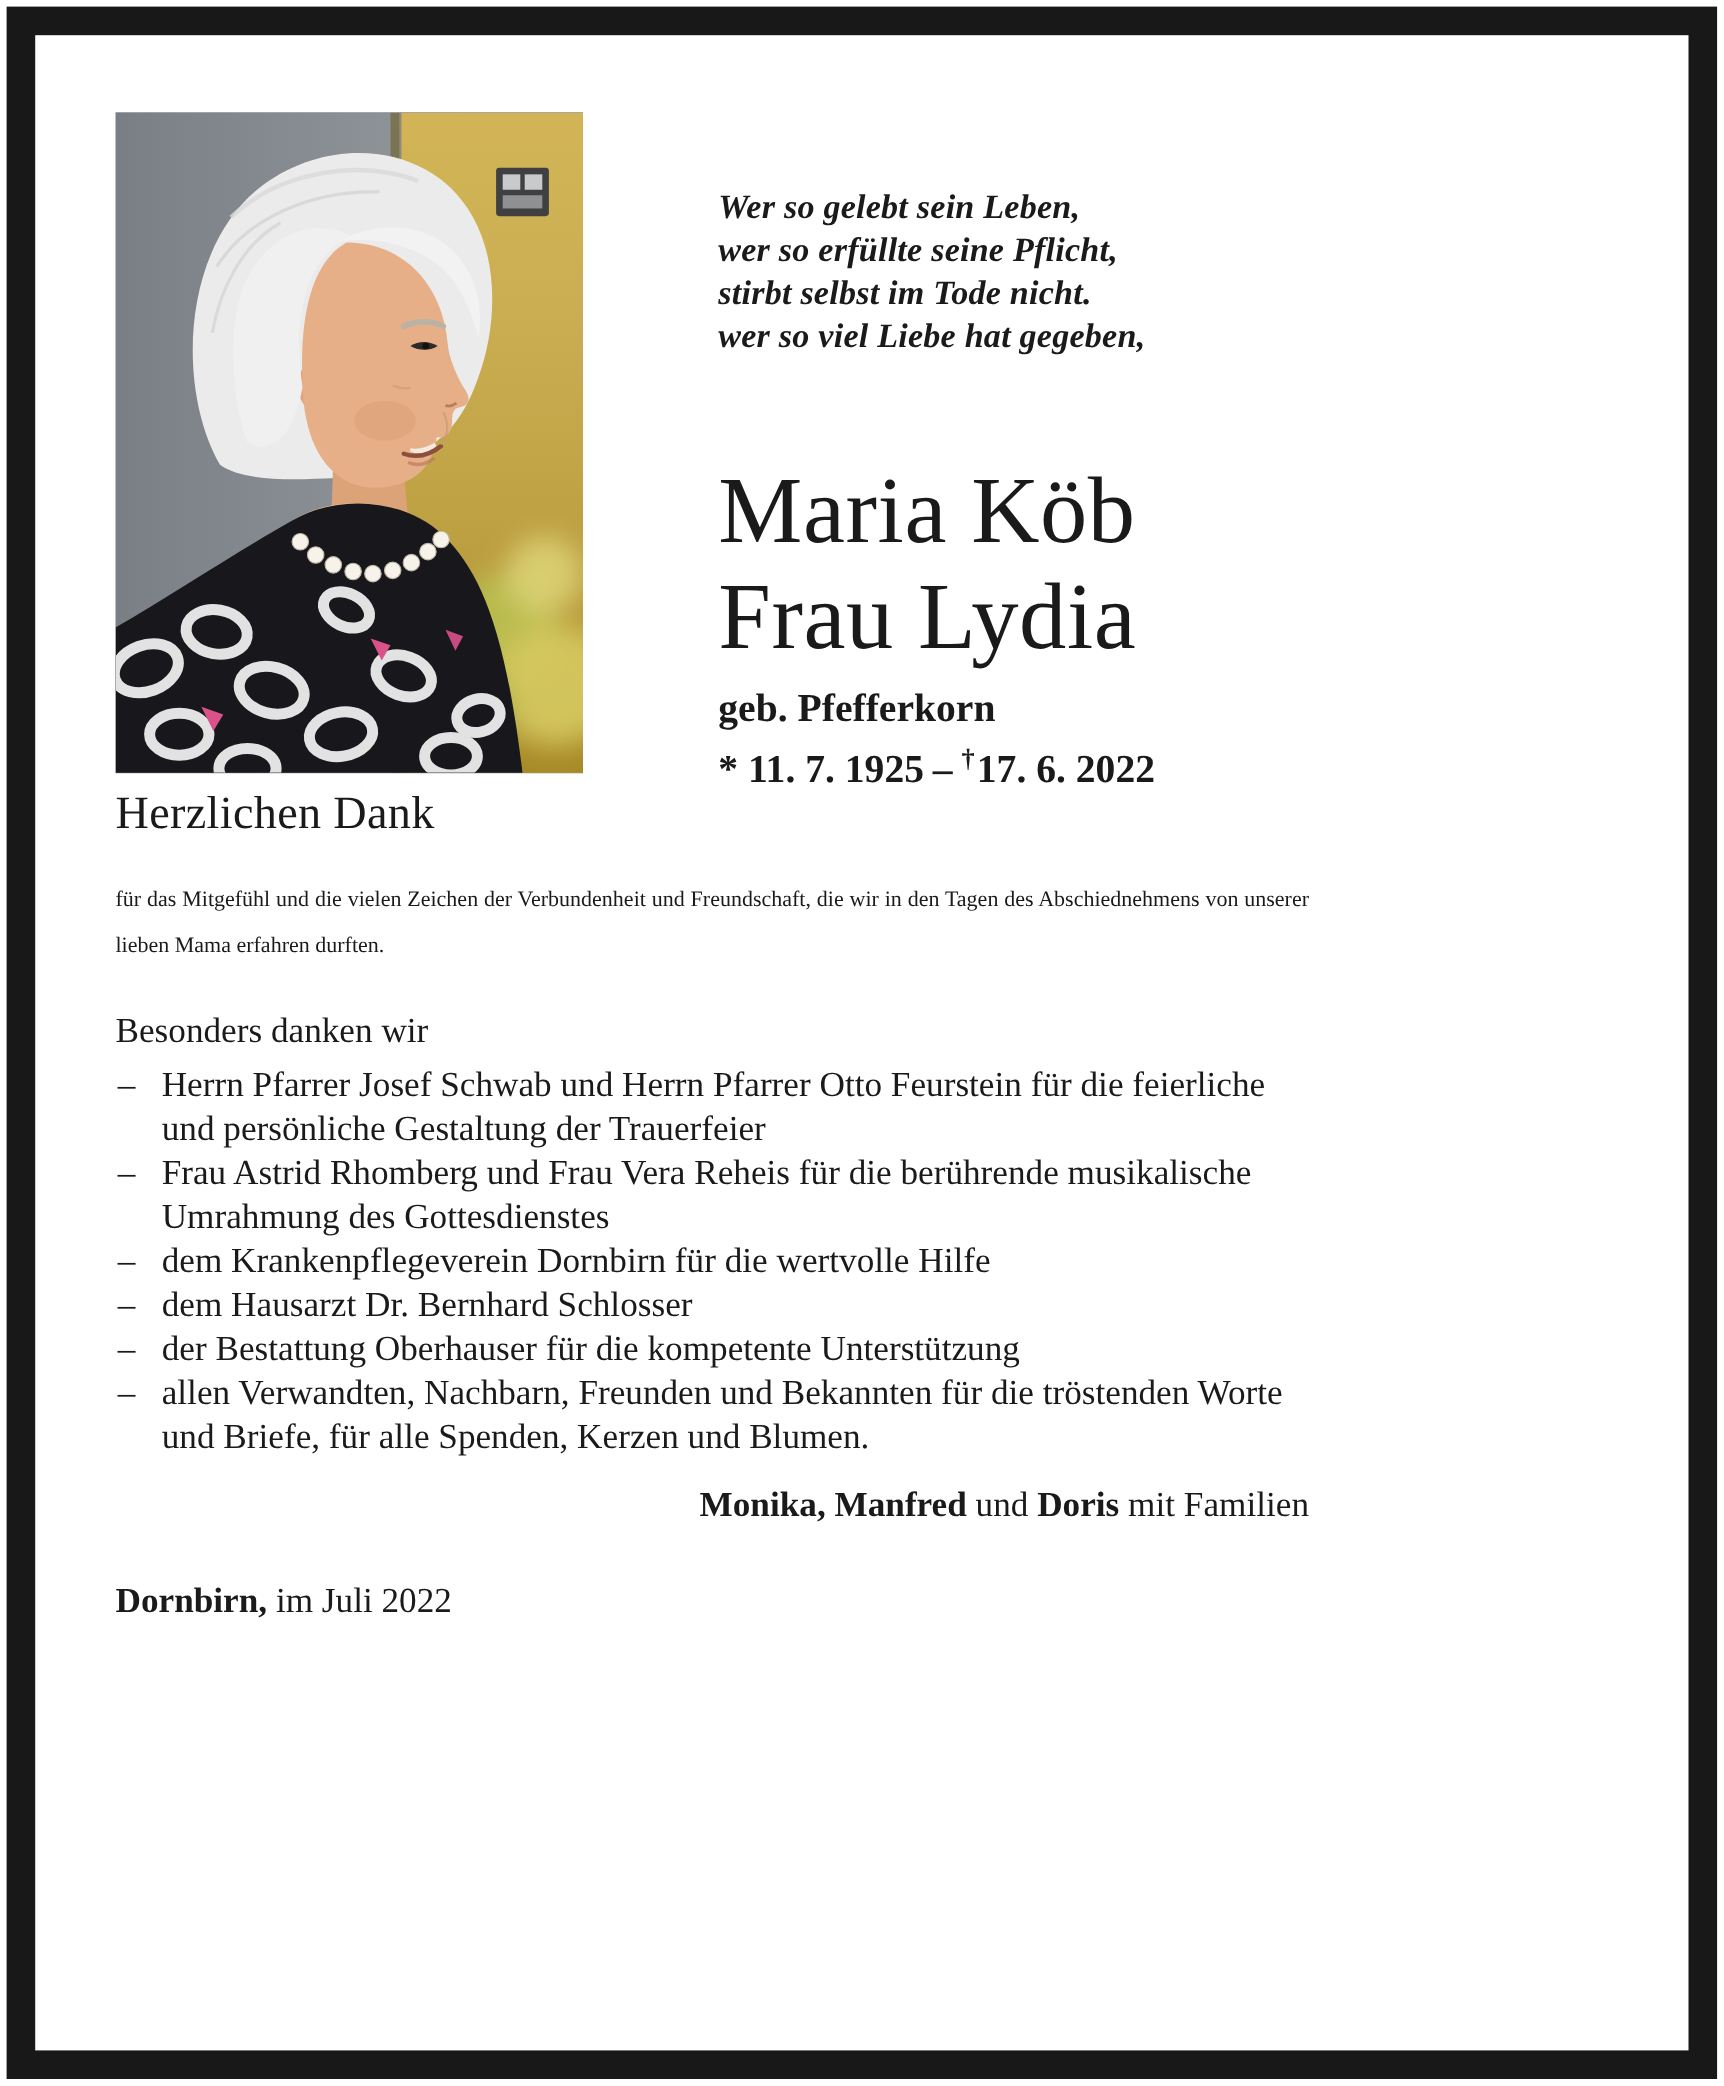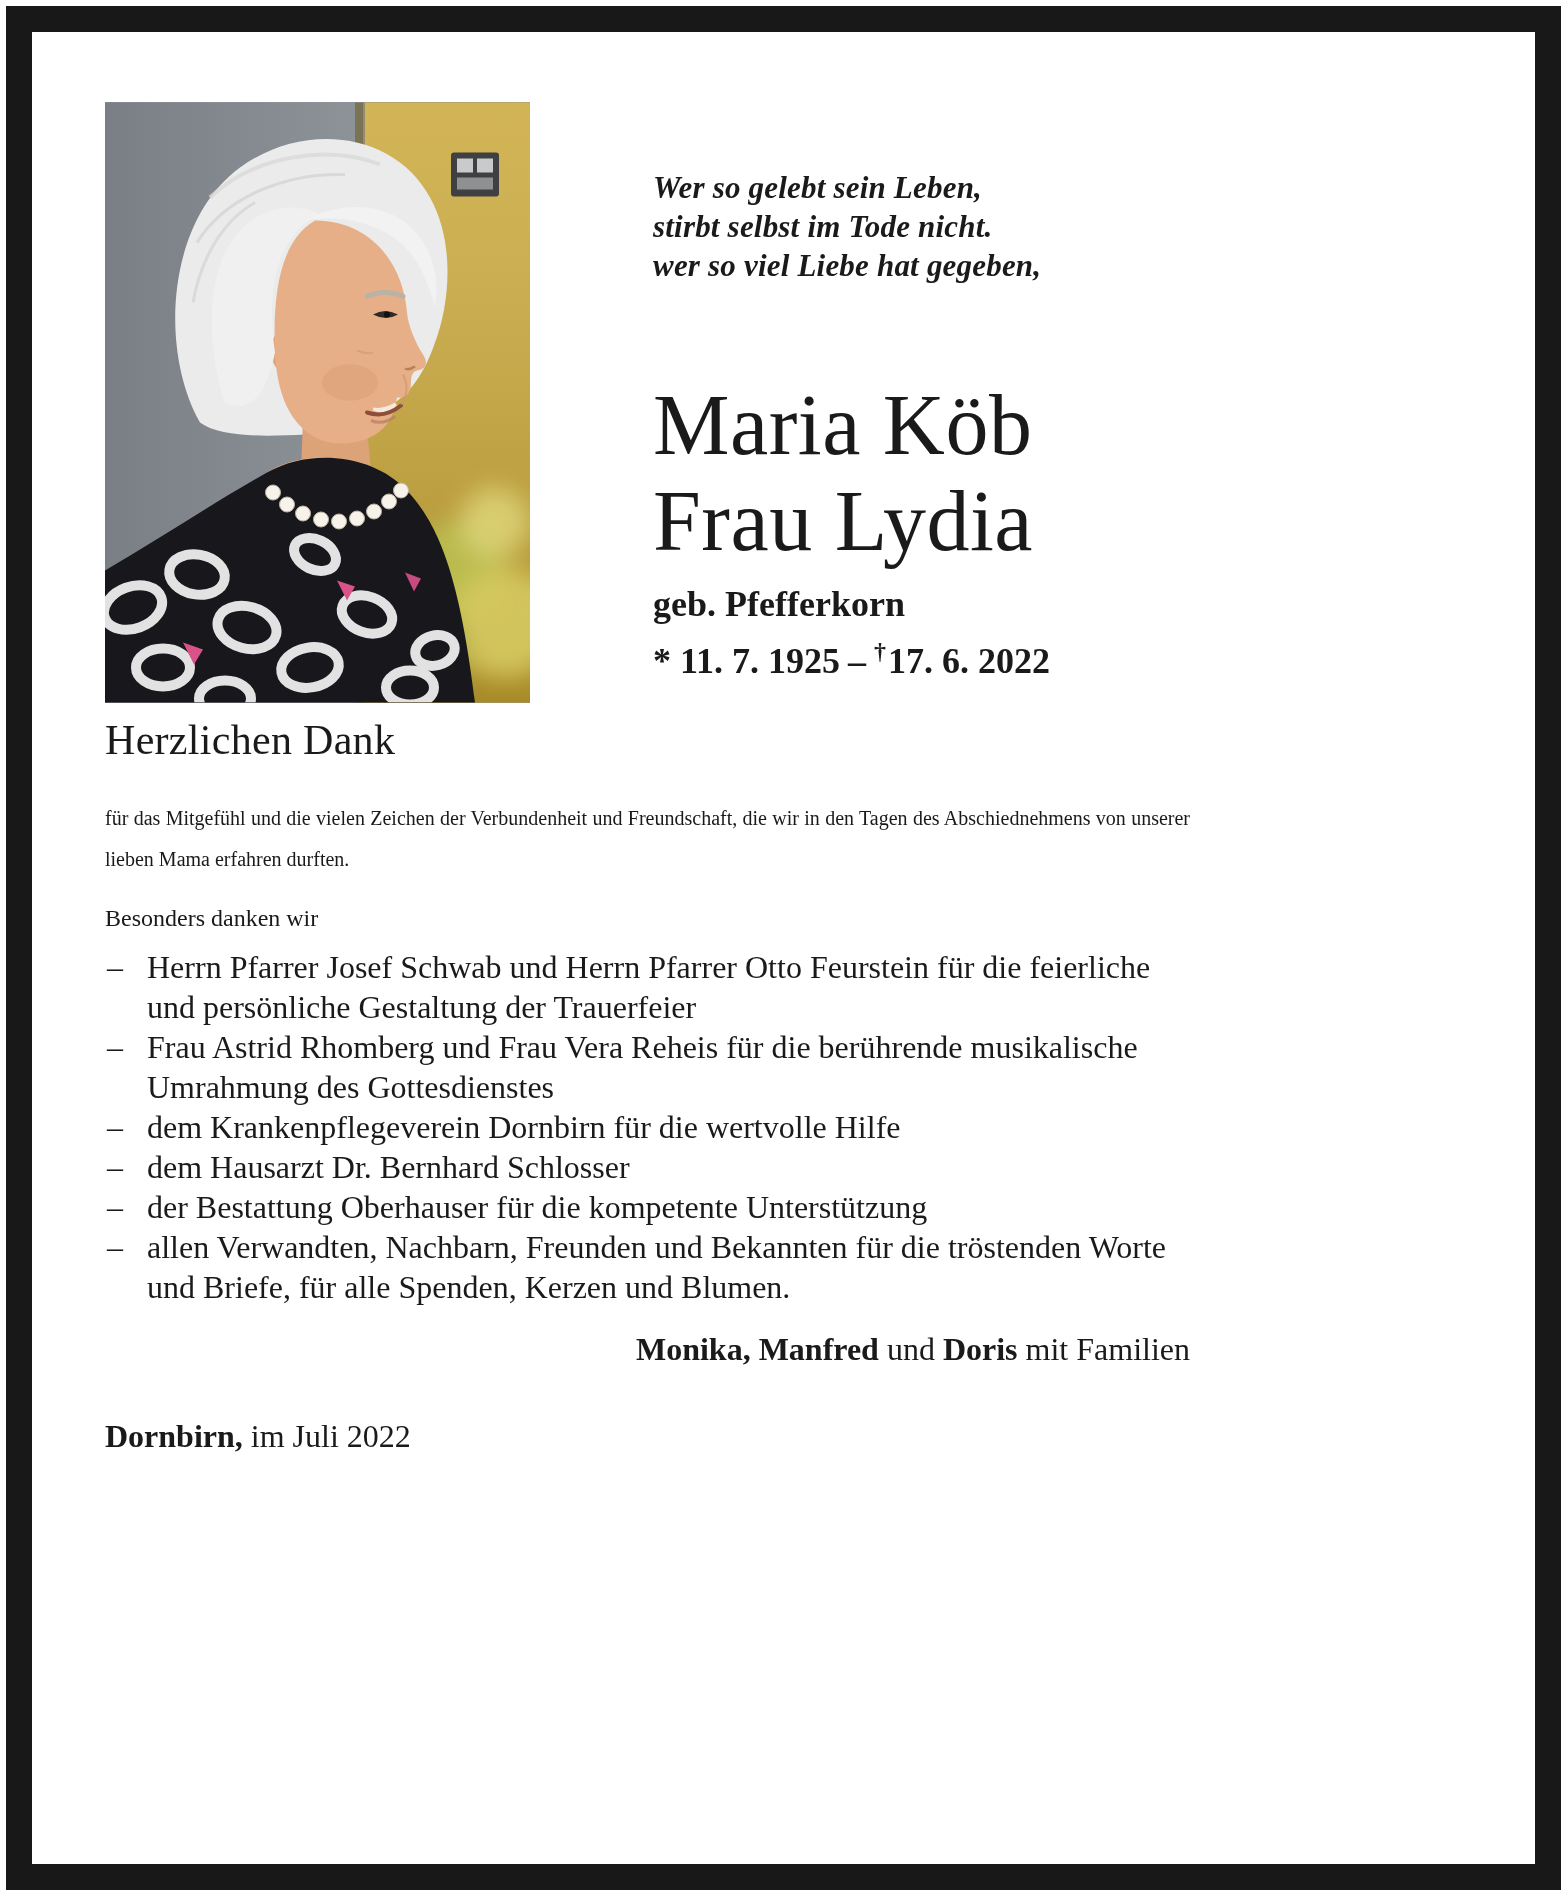--- a/index.html
+++ b/index.html
@@ -67,22 +67,22 @@
     line-height: 48px;
     letter-spacing: 0.3px;
   }
   .intro {
     margin-top: 34px;
     font-size: 20px;
     line-height: 41px;
     text-align: justify;
   }
   .subheading {
-    margin-top: 18px;
-    font-size: 24px;
+    margin-top: 36px;
+    font-size: 32px;
     line-height: 41px;
   }
   ul.thanks-list {
     list-style: none;
     margin-top: 8px;
   }
   ul.thanks-list li {
     position: relative;
     padding-left: 42px;
     font-size: 32px;
@@ -208,20 +208,21 @@
     <path d="M200,118 C240,96 290,100 315,135 C330,156 334,180 330,205 C322,175 310,150 290,136 C265,118 230,112 200,118 Z" fill="#f2f2f2"></path>
     <path d="M105,95 C150,52 225,42 275,62" stroke="#dadada" stroke-width="4" fill="none" opacity="0.8"></path>
     <path d="M92,140 C120,95 180,70 240,72" stroke="#d2d2d2" stroke-width="3" fill="none" opacity="0.7"></path>
     <path d="M88,200 C95,160 115,120 150,100" stroke="#cfcfcf" stroke-width="3" fill="none" opacity="0.6"></path>
   </svg>
 </div>
 
 <div class="headline">
   <div class="poem">
     <div>Wer so gelebt sein Leben,</div>
+    <div>wer so erfüllte seine Pflicht,</div>
     <div>stirbt selbst im Tode nicht.</div>
     <div>wer so viel Liebe hat gegeben,</div>
   </div>
   <h1 class="name">
     <div>Maria Köb</div>
     <div>Frau Lydia</div>
   </h1>
   <div class="maiden">geb. Pfefferkorn</div>
   <div class="dates">
     <span>* 11. 7. 1925</span><span class="sep">–</span><sup>†</sup><span>17. 6. 2022</span>

